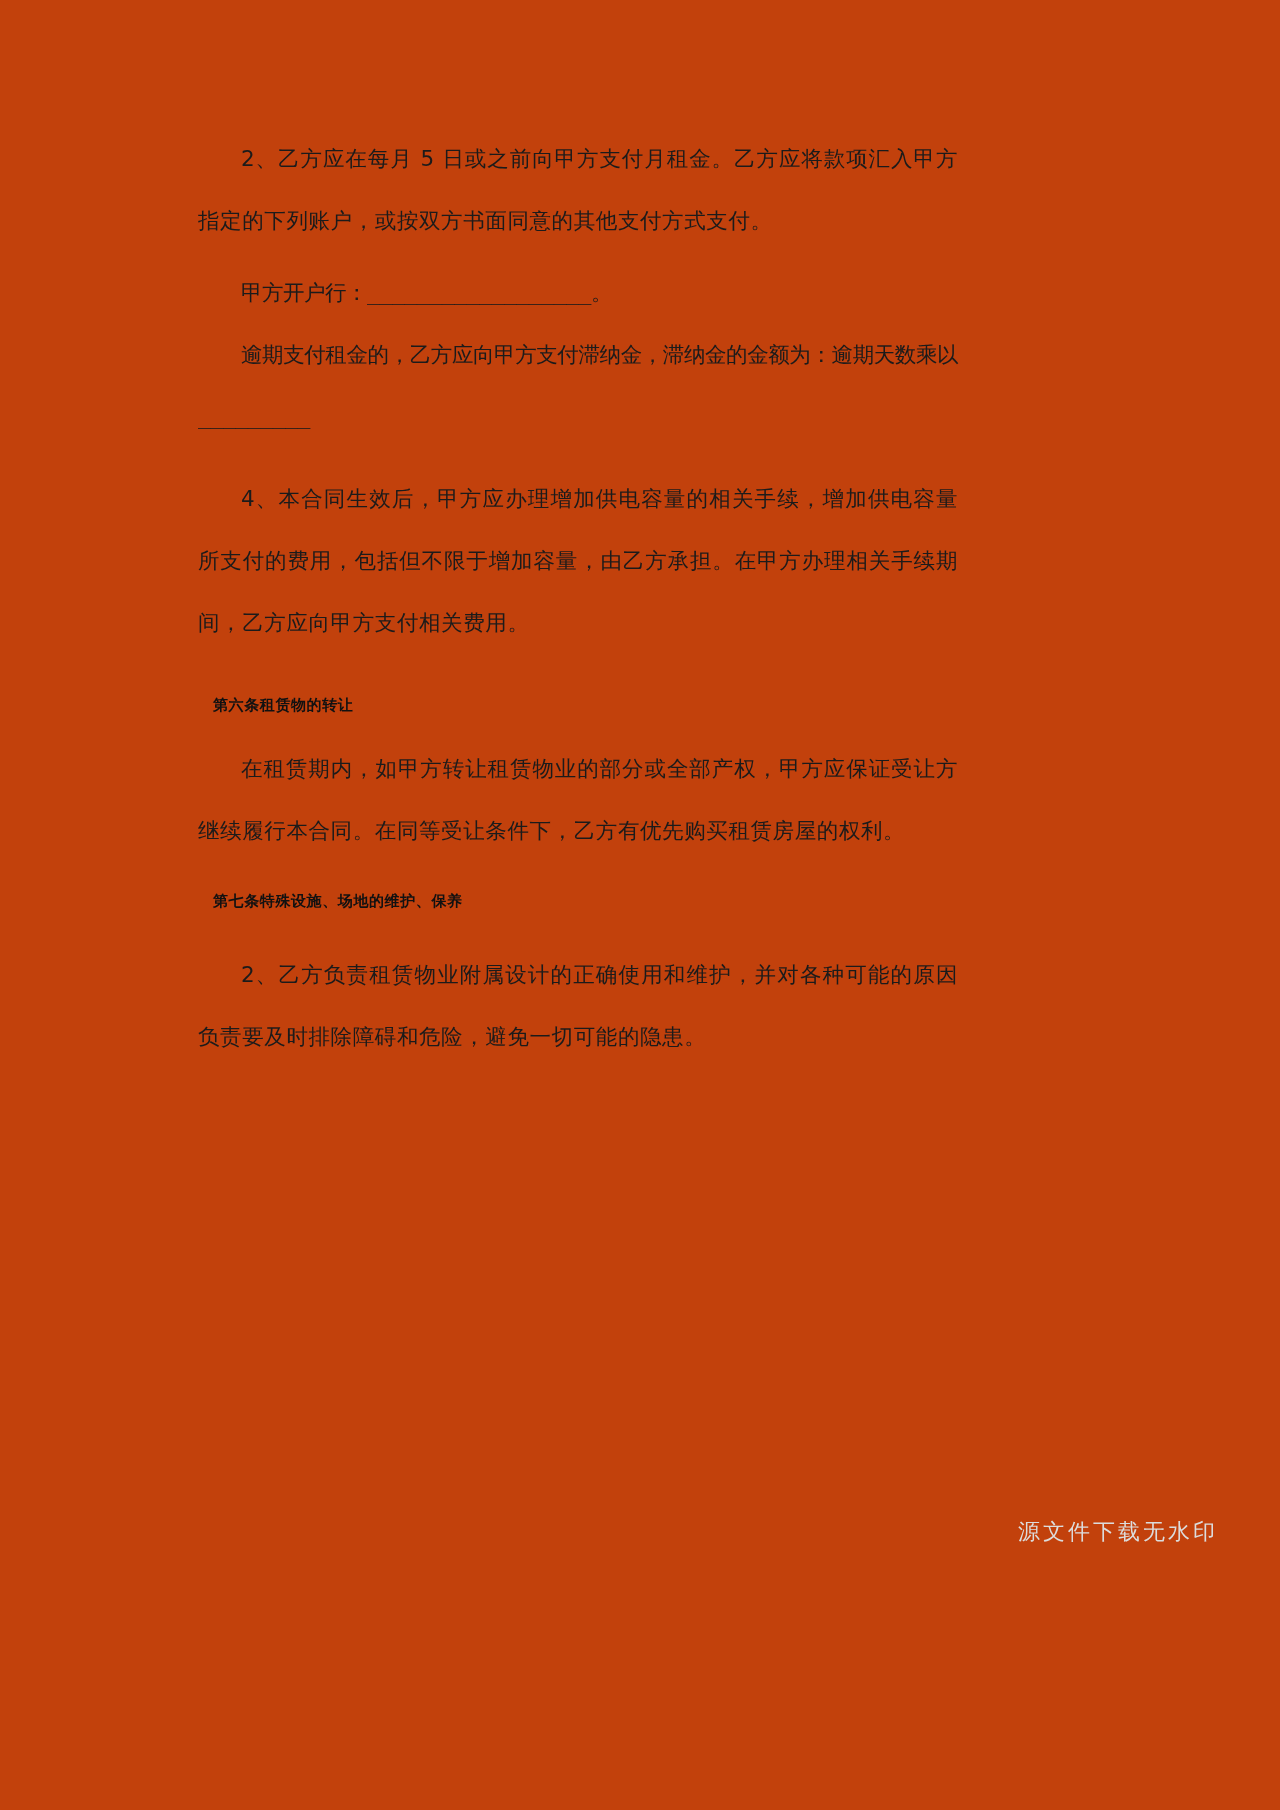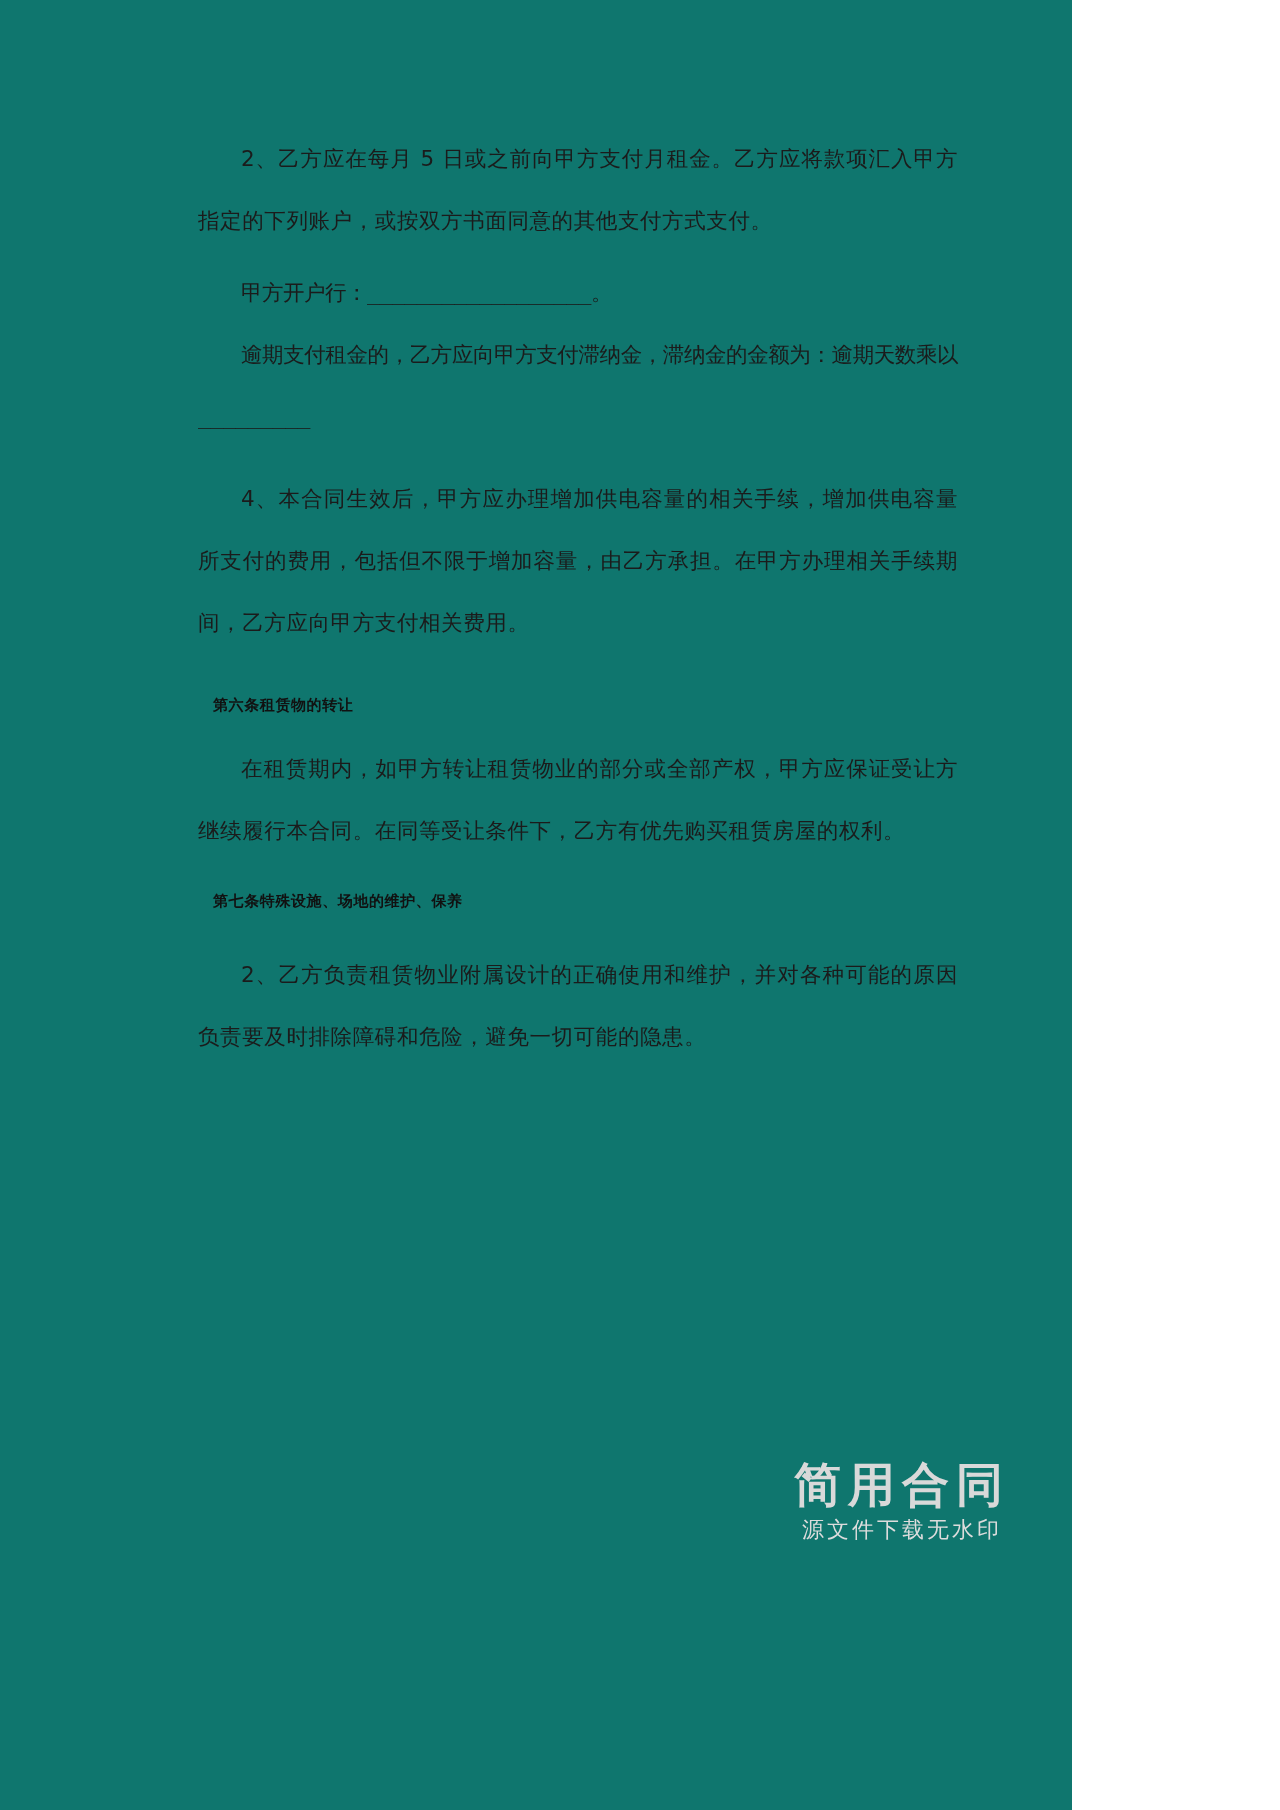--- a/index.html
+++ b/index.html
@@ -2,23 +2,23 @@
 <html><head>
 <meta charset="utf-8">
 <style>
   html, body {
     margin: 0;
     padding: 0;
     background: #ffffff;
   }
   .page {
     position: relative;
-    width: 1072px;
+    width: 1280px;
     height: 1810px;
-    background: #0f766e;
+    background: #c2410c;
     overflow: hidden;
     box-sizing: border-box;
   }
   .doc-body {
     position: absolute;
     left: 198px;
     top: 128px;
     width: 760px;
   }
   
@@ -67,21 +67,21 @@
   .watermark .wm-main {
     font-family: "DejaVu Sans", "Liberation Sans", sans-serif;
     font-size: 47px;
     font-weight: bold;
     letter-spacing: 7px;
     color: #d9d9d9;
     line-height: 1.22;
     white-space: nowrap;
   }
   .watermark .wm-sub {
-    font-family: Liberation Mono, monospace;
+    font-family: Liberation Serif, serif;
     font-size: 22px;
     letter-spacing: 3px;
     color: #dcdcdc;
     line-height: 1.5;
     white-space: nowrap;
     margin-top: 2px;
   }
 </style>
 </head>
 <body>
@@ -117,17 +117,16 @@
     <h2 class="heading">第七条特殊设施、场地的维护、保养</h2>
 
 
     <div class="gap-sm"></div>
 
     <p class="para">2、乙方负责租赁物业附属设计的正确使用和维护，并对各种可能的原因负责要及时排除障碍和危险，避免一切可能的隐患。</p>
 
   </div>
 
   <div class="watermark">
-    <div class="wm-main">简用合同</div>
     <div class="wm-sub">源文件下载无水印</div>
   </div>
 
 </div>
 
 </body></html>

